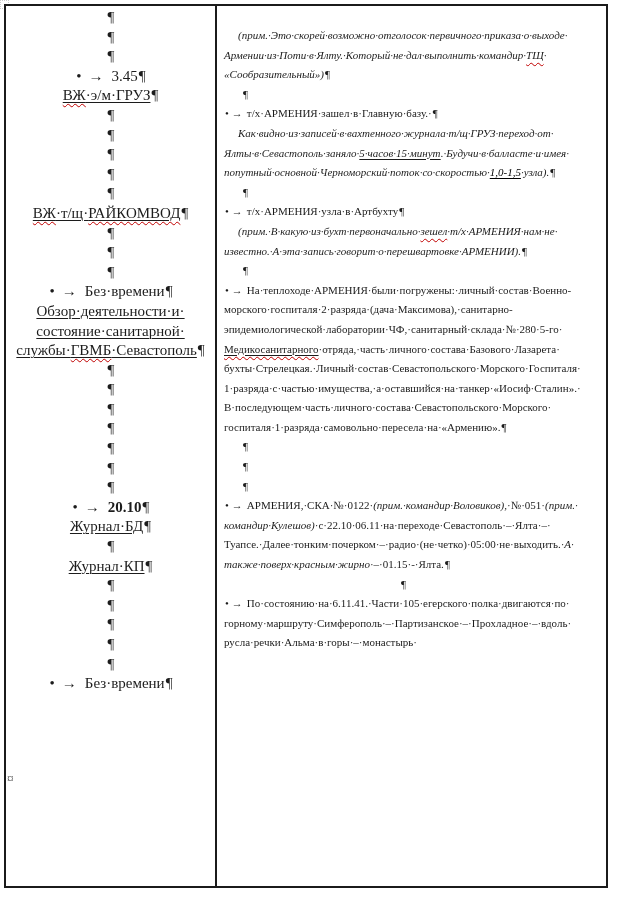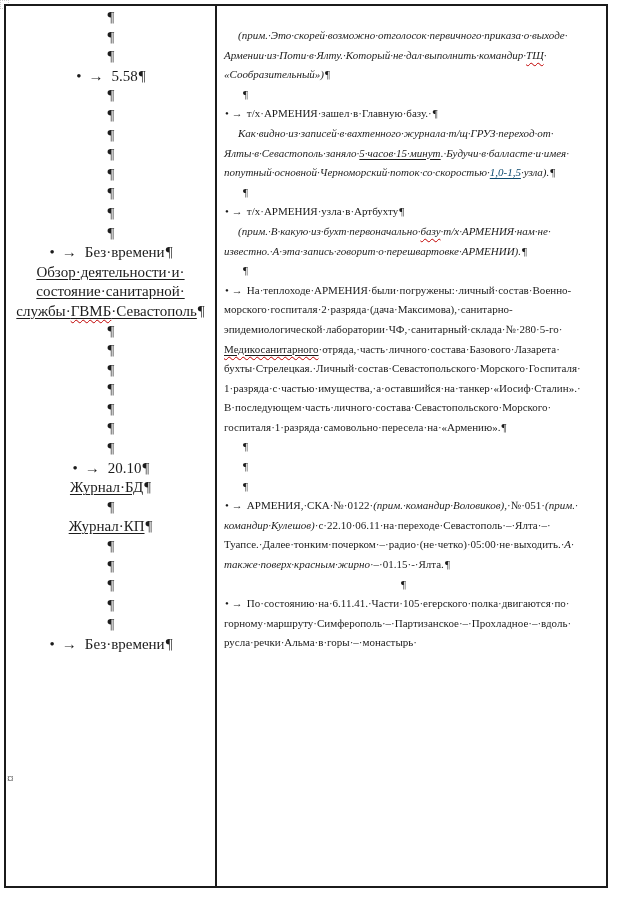--- a/index.html
+++ b/index.html
@@ -18,23 +18,23 @@
     font-size:15px;
   }
   .cell-right{
     flex:1;padding:20px 24px 2px 7px;font-size:11px;
   }
   .para{line-height:19.6px;margin:0;min-height:19.6px;white-space:normal;}
   .center{text-align:center;}
   .ind-first{text-indent:14px;}
   .ind-empty{text-indent:18px;}
   .i{font-style:italic;}
-  .b{font-weight:normal;}
+  .b{font-weight:bold;}
   .u{text-decoration:underline;text-underline-offset:2px;text-decoration-thickness:1px;}
-  .c-blue{color:#0c4a6e;}
+  .c-blue{color:#000000;}
   .sq-red{text-decoration:underline wavy #c00000;text-decoration-thickness:1px;text-underline-offset:3px;}
   .bullet{padding:0 0 0 1px;}
   .tab{display:inline-block;padding:0 4px 0 3px;}
   .cell-left .tab{padding:0 8px 0 7px;}
   .pil{padding-left:1px;}
   .anchor-mark{
     position:absolute;left:7px;top:772px;font-size:13px;color:#3b3b3b;line-height:14px;
   }
   .move-handle{
     position:absolute;left:0;top:0;width:7px;height:7px;border:1px dotted #b9b9b9;opacity:.7;
@@ -43,26 +43,28 @@
 </head>
 <body>
 
 <div class="move-handle"></div>
 
 <div class="doc-table">
   <div class="cell cell-left" id="col-left">
       <div class="para center"><span class="pil">¶</span></div>
       <div class="para center"><span class="pil">¶</span></div>
       <div class="para center"><span class="pil">¶</span></div>
-      <div class="para center"><span class="bullet">•</span><span class="tab">→</span><span>5.58</span><span class="pil">¶</span></div>
+      <div class="para center"><span class="bullet">•</span><span class="tab">→</span><span>3.45</span><span class="pil">¶</span></div>
+      <div class="para center"><span class="u"><span class="sq-red">ВЖ</span></span><span class="u">·​э/м·​ГРУЗ</span><span class="pil">¶</span></div>
       <div class="para center"><span class="pil">¶</span></div>
       <div class="para center"><span class="pil">¶</span></div>
       <div class="para center"><span class="pil">¶</span></div>
       <div class="para center"><span class="pil">¶</span></div>
       <div class="para center"><span class="pil">¶</span></div>
+      <div class="para center"><span class="u"><span class="sq-red">ВЖ</span></span><span class="u">·​т/щ·​</span><span class="u"><span class="sq-red">РАЙКОМВОД</span></span><span class="pil">¶</span></div>
       <div class="para center"><span class="pil">¶</span></div>
       <div class="para center"><span class="pil">¶</span></div>
       <div class="para center"><span class="pil">¶</span></div>
       <div class="para center"><span class="bullet">•</span><span class="tab">→</span><span>Без·​времени</span><span class="pil">¶</span></div>
       <div class="para center"><span class="u">Обзор·​деятельности·​и·​состояние·​санитарной·​службы·​</span><span class="u"><span class="sq-red">ГВМБ</span></span><span class="u">·​Севастополь</span><span class="pil">¶</span></div>
       <div class="para center"><span class="pil">¶</span></div>
       <div class="para center"><span class="pil">¶</span></div>
       <div class="para center"><span class="pil">¶</span></div>
       <div class="para center"><span class="pil">¶</span></div>
       <div class="para center"><span class="pil">¶</span></div>
@@ -79,21 +81,21 @@
       <div class="para center"><span class="pil">¶</span></div>
       <div class="para center"><span class="bullet">•</span><span class="tab">→</span><span>Без·​времени</span><span class="pil">¶</span></div>
     </div>
   <div class="cell cell-right" id="col-right">
       <div class="para ind-first"><span class="i">(прим.·​Это·​скорей·​возможно·​отголосок·​первичного·​приказа·​о·​выходе·​Армении·​из·​Поти·​в·​Ялту.·​Который·​не·​дал·​выполнить·​командир·​</span><span class="i"><span class="sq-red">ТЩ</span></span><span class="i">·​«Сообразительный»)</span><span class="pil">¶</span></div>
       <div class="para ind-empty"><span class="pil">¶</span></div>
       <div class="para"><span class="bullet">•</span><span class="tab">→</span><span>т/х·​АРМЕНИЯ·​зашел·​в·​Главную·​базу.·​</span><span class="pil">¶</span></div>
       <div class="para ind-first"><span class="i">Как·​видно·​из·​записей·​в·​вахтенного·​журнала·​т/щ·​ГРУЗ·​переход·​от·​Ялты·​в·​Севастополь·​заняло·​</span><span class="i u">5·​часов·​15·​минут</span><span class="i">.·​Будучи·​в·​балласте·​и·​имея·​попутный·​основной·​Черноморский·​поток·​со·​скоростью·​</span><span class="i u c-blue">1,0-1,5</span><span class="i">·​узла).</span><span class="pil">¶</span></div>
       <div class="para ind-empty"><span class="pil">¶</span></div>
       <div class="para"><span class="bullet">•</span><span class="tab">→</span><span>т/х·​АРМЕНИЯ·​узла·​в·​Артбухту</span><span class="pil">¶</span></div>
-      <div class="para ind-first"><span class="i">(прим.·​В·​какую·​из·​бухт·​первоначально·​</span><span class="i"><span class="sq-red">базу</span></span><span class="i">·​т/х·​АРМЕНИЯ·​нам·​не·​известно.·​А·​эта·​запись·​говорит·​о·​перешвартовке·​АРМЕНИИ).</span><span class="pil">¶</span></div>
+      <div class="para ind-first"><span class="i">(прим.·​В·​какую·​из·​бухт·​первоначально·​</span><span class="i"><span class="sq-red">зешел</span></span><span class="i">·​т/х·​АРМЕНИЯ·​нам·​не·​известно.·​А·​эта·​запись·​говорит·​о·​перешвартовке·​АРМЕНИИ).</span><span class="pil">¶</span></div>
       <div class="para ind-empty"><span class="pil">¶</span></div>
       <div class="para"><span class="bullet">•</span><span class="tab">→</span><span>На·​теплоходе·​АРМЕНИЯ·​были·​погружены:·​личный·​состав·​Военно-морского·​госпиталя·​2·​разряда·​(дача·​Максимова),·​санитарно-эпидемиологической·​лаборатории·​ЧФ,·​санитарный·​склада·​№·​280·​5-го·​</span><span class="u"><span class="sq-red">Медикосанитарного</span></span><span>·​отряда,·​часть·​личного·​состава·​Базового·​Лазарета·​бухты·​Стрелецкая.·​Личный·​состав·​Севастопольского·​Морского·​Госпиталя·​1·​разряда·​с·​частью·​имущества,·​а·​оставшийся·​на·​танкер·​«Иосиф·​Сталин».·​В·​последующем·​часть·​личного·​состава·​Севастопольского·​Морского·​госпиталя·​1·​разряда·​самовольно·​пересела·​на·​«Армению».</span><span class="pil">¶</span></div>
       <div class="para ind-empty"><span class="pil">¶</span></div>
       <div class="para ind-empty"><span class="pil">¶</span></div>
       <div class="para ind-empty"><span class="pil">¶</span></div>
       <div class="para"><span class="bullet">•</span><span class="tab">→</span><span>АРМЕНИЯ,·​СКА·​№·​0122·​</span><span class="i">(прим.·​командир·​Воловиков)</span><span>,·​№·​051·​</span><span class="i">(прим.·​командир·​Кулешов)</span><span>·​с·​22.10·​06.11·​на·​переходе·​Севастополь·​–·​Ялта·​–·​Туапсе.·​Далее·​тонким·​почерком·​–·​радио·​(не·​четко)·​05:00·​не·​выходить.·​</span><span class="i">А·​также·​поверх·​красным·​жирно</span><span>·​–·​01.15·​-·​Ялта.</span><span class="pil">¶</span></div>
       <div class="para center"><span class="pil">¶</span></div>
       <div class="para"><span class="bullet">•</span><span class="tab">→</span><span>По·​состоянию·​на·​6.11.41.·​Части·​105·​егерского·​полка·​двигаются·​по·​горному·​маршруту·​Симферополь·​–·​Партизанское·​–·​Прохладное·​–·​вдоль·​русла·​речки·​Альма·​в·​горы·​–·​монастырь·​</span></div>
     </div>
 </div>

